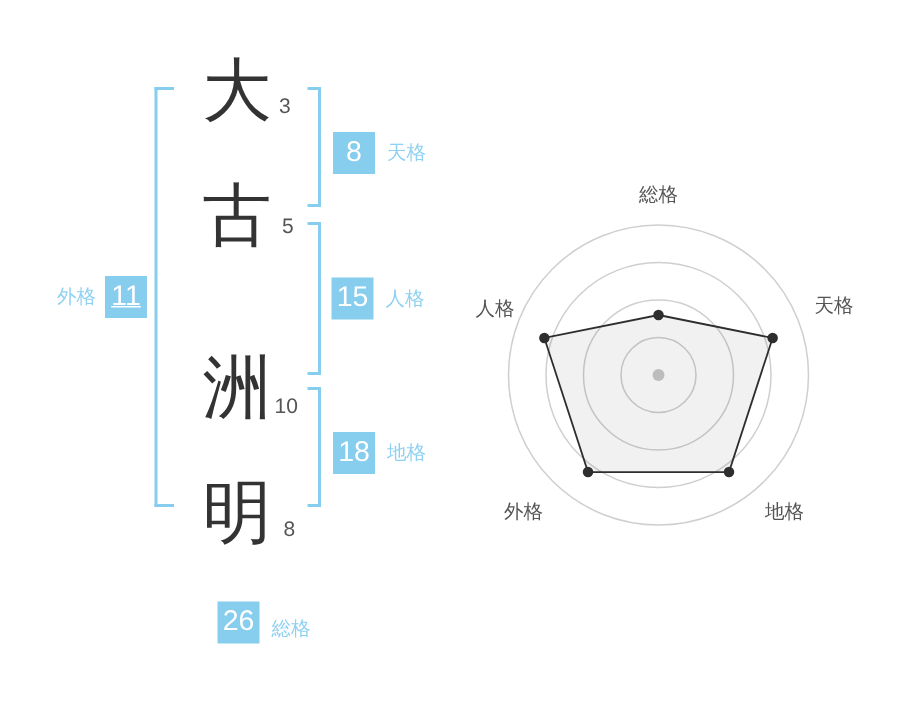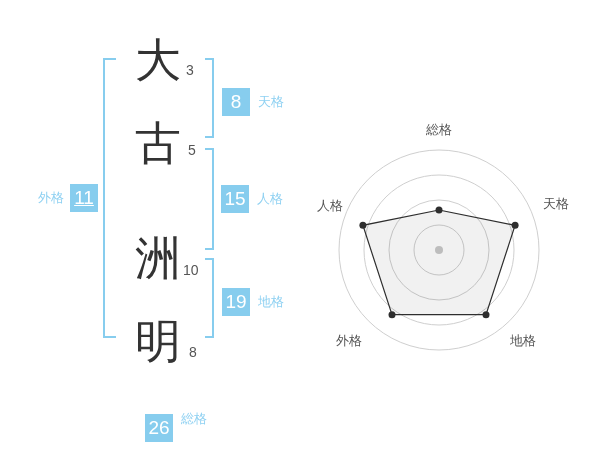--- a/index.html
+++ b/index.html
@@ -48,21 +48,21 @@
   .br-chi{top:258px;height:80px;}
   
   .kaku-box{
     position:absolute;width:28px;height:28px;background:var(--accent);
     color:#ffffff;font-size:19px;line-height:28px;text-align:center;
   }
   .kb-ten{left:222px;top:88px;}
   .kb-jin{left:221px;top:185px;}
   .kb-chi{left:222px;top:288px;}
   .kb-gai{left:70px;top:184px;text-decoration:underline;}
-  .kb-sou{left:145px;top:414px;}
+  .kb-sou{left:145px;top:401px;}
   .kaku-label{
     position:absolute;font-size:13px;line-height:14px;color:var(--label-blue);
     white-space:nowrap;
   }
   .kl-ten{left:258px;top:95px;}
   .kl-jin{left:257px;top:192px;}
   .kl-chi{left:258px;top:295px;}
   .kl-gai{left:38px;top:191px;}
   .kl-sou{left:181px;top:412px;}
   
@@ -95,21 +95,21 @@
   <div class="strokes s2">5</div>
   <div class="strokes s3">10</div>
   <div class="strokes s4">8</div>
 
   <div class="kaku-box kb-ten">8</div>
   <div class="kaku-label kl-ten">天格</div>
 
   <div class="kaku-box kb-jin">15</div>
   <div class="kaku-label kl-jin">人格</div>
 
-  <div class="kaku-box kb-chi">19</div>
+  <div class="kaku-box kb-chi">18</div>
   <div class="kaku-label kl-chi">地格</div>
 
   <div class="kaku-box kb-gai">11</div>
   <div class="kaku-label kl-gai">外格</div>
 
   <div class="kaku-box kb-sou">26</div>
   <div class="kaku-label kl-sou">総格</div>
 
   <svg id="radar-svg" class="radar-svg" viewBox="0 0 600 470" xmlns="http://www.w3.org/2000/svg">
       <circle cx="439" cy="250" r="25" fill="none" stroke="#cfcfcf" stroke-width="1"></circle>

